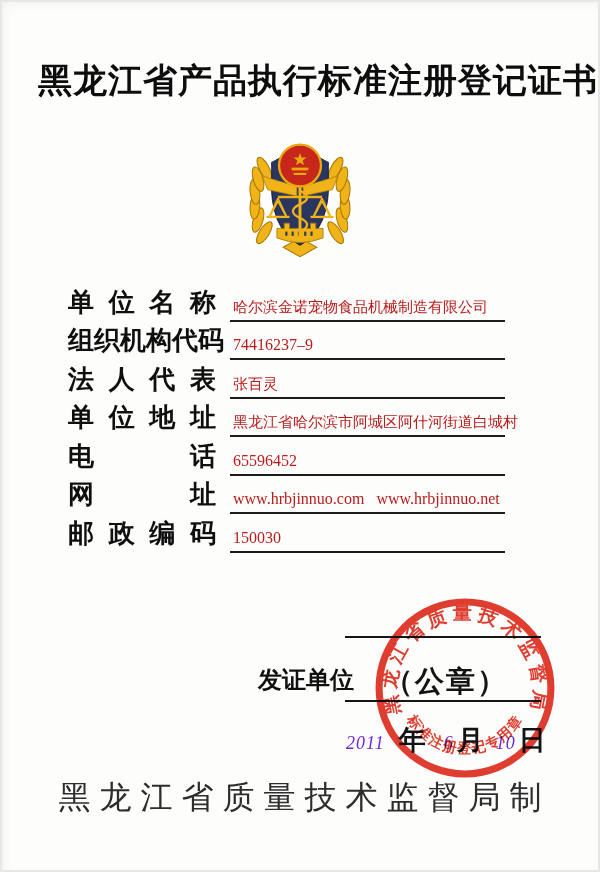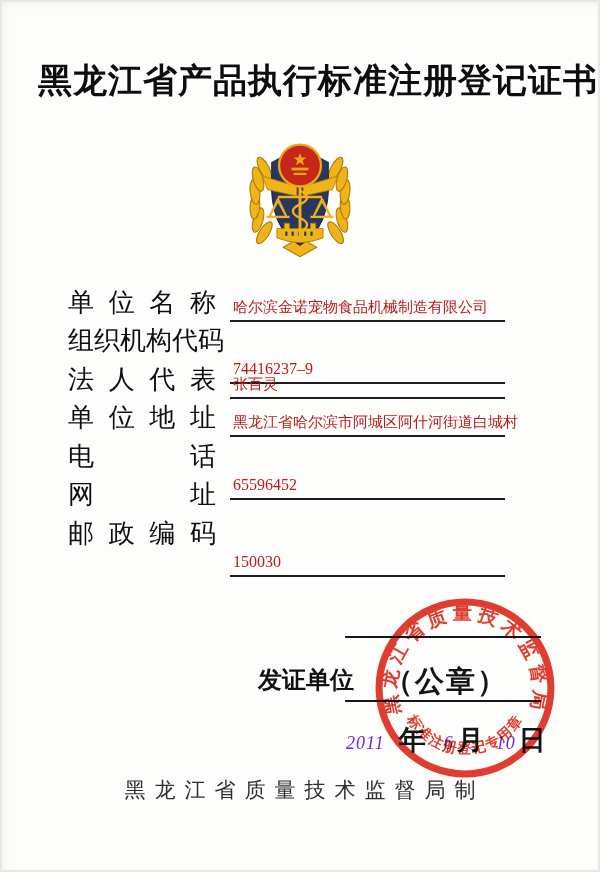--- a/index.html
+++ b/index.html
@@ -9,43 +9,43 @@
     box-shadow:inset 0 0 0 2px #e7e7e4, inset 4px 4px 10px rgba(0,0,0,.05);
   }
   .title{
     position:absolute;top:58px;left:0;width:100%;text-align:center;
     font-size:34px;font-weight:700;letter-spacing:1px;color:#0d0d0d;margin-left:18px;
   }
   .emblem{position:absolute;left:237px;top:132px;width:126px;height:130px;}
   
   .row{position:absolute;left:68px;width:432px;height:38px;}
   .row .label{
-    position:absolute;left:0;top:0;width:148px;font-size:26px;font-weight:400;
+    position:absolute;left:0;top:0;width:148px;font-size:26px;font-weight:700;
     line-height:34px;color:#0f0f0f;text-align:justify;text-align-last:justify;white-space:nowrap;
   }
   .row .value{
     position:absolute;left:162px;top:6px;width:272px;height:28px;
     border-bottom:2px solid #1c1c1c;font-size:15px;line-height:30px;
     white-space:pre;overflow:visible;color:#b91c1c;padding-left:3px;
   }
-  .row .value.latin{font-size:16px;margin-top:24px;}
+  .row .value.latin{font-size:16px;}
   
   .cert-label{position:absolute;left:258px;font-size:24px;font-weight:700;color:#101010;white-space:nowrap;}
   .cert-line{position:absolute;left:345px;width:196px;border-bottom:2px solid #161616;height:0;}
   .issuer-value{position:absolute;left:384px;top:662px;font-size:29px;font-weight:700;letter-spacing:2px;color:#141414;white-space:nowrap;}
   .seal{position:absolute;left:371px;top:594px;width:188px;height:188px;mix-blend-mode:multiply;opacity:.94;}
   .date-row{
     position:absolute;left:346px;top:722px;display:flex;align-items:baseline;white-space:nowrap;color:#141414;
   }
   .date-num{font-size:18px;letter-spacing:1px;color:#6d28d9;font-style:italic;}
   .date-unit{font-size:27px;font-weight:700;}
   .gap14{margin-left:14px;} .gap18{margin-left:18px;} .gap3{margin-left:3px;} .gap12{margin-left:12px;}
   .footer{
     position:absolute;top:776px;left:0;width:100%;text-align:center;
-    font-size:21px;letter-spacing:9px;color:#2d2d2d;text-indent:9px;
+    font-size:32px;letter-spacing:9px;color:#2d2d2d;text-indent:9px;
   }
 </style>
 </head>
 <body>
 
 <div class="page">
 
   <div class="title">黑龙江省产品执行标准注册登记证书</div>
 
   <svg class="emblem" viewBox="0 0 120 124" aria-hidden="true">
@@ -111,20 +111,21 @@
   <div class="row" style="top:401px">
     <div class="label">单位地址</div>
     <div class="value">黑龙江省哈尔滨市阿城区阿什河街道白城村</div>
   </div>
   <div class="row" style="top:440px">
     <div class="label">电话</div>
     <div class="value latin">65596452</div>
   </div>
   <div class="row" style="top:478px">
     <div class="label">网址</div>
+    <div class="value latin">www.hrbjinnuo.com   www.hrbjinnuo.net</div>
   </div>
   <div class="row" style="top:517px">
     <div class="label">邮政编码</div>
     <div class="value latin">150030</div>
   </div>
 
   <div class="cert-line" style="top:636px"></div>
   <div class="cert-label" style="top:664px">发证单位</div>
   <div class="issuer-value">（公章）</div>
   <div class="cert-line" style="top:700px"></div>

